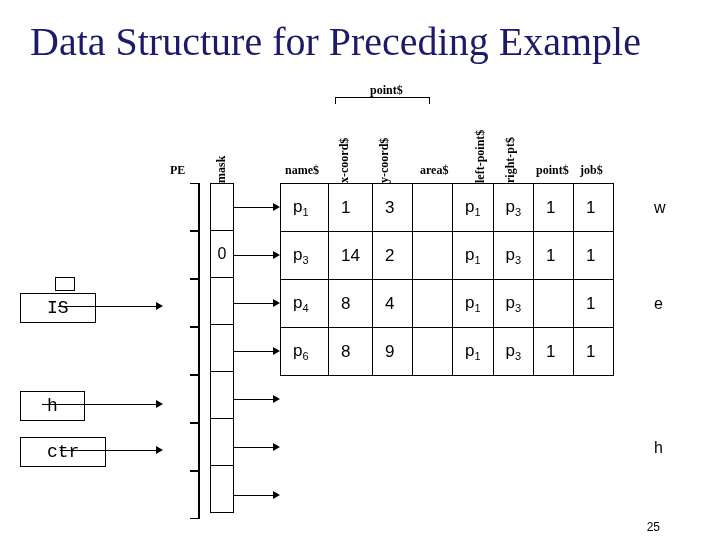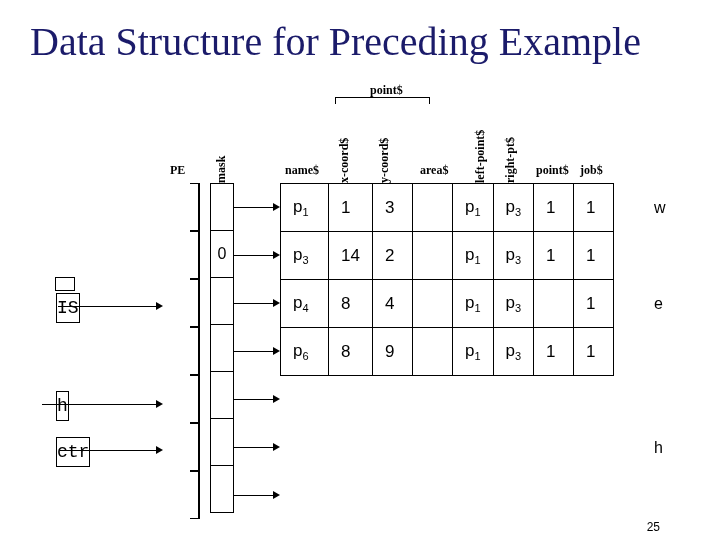--- a/index.html
+++ b/index.html
@@ -124,23 +124,22 @@
   .arrow-set { position:absolute; left:234px; top:108px; }
   .arrow-row { position:relative; width:46px; height:48px; }
   .arrow-line { position:absolute; top:24px; left:0; right:6px; height:1px; background:#000; }
   .arrow-head { position:absolute; top:20px; right:0; width:0;height:0;border-top:4px solid transparent;border-bottom:4px solid transparent;border-left:7px solid #000; }
 
   
   .left-box {
     position:absolute; border:1px solid #000;
     font-family: "Courier New", monospace;
     font-size:18px;
-    padding: 4px 0;
+    padding: 4px 26px;
     background:#fff;
-    margin-left:36px;
   }
   .left-inner {
     position:absolute;
     background:#fff;
   }
   .box-IS  { top:218px; left:20px; }
   .box-IS-inner { top:202px; left:55px; width:20px; height:14px; border:1px solid #000;}
   .box-h   { top:316px; left:20px; }
   .box-ctr { top:362px; left:20px; }
 

